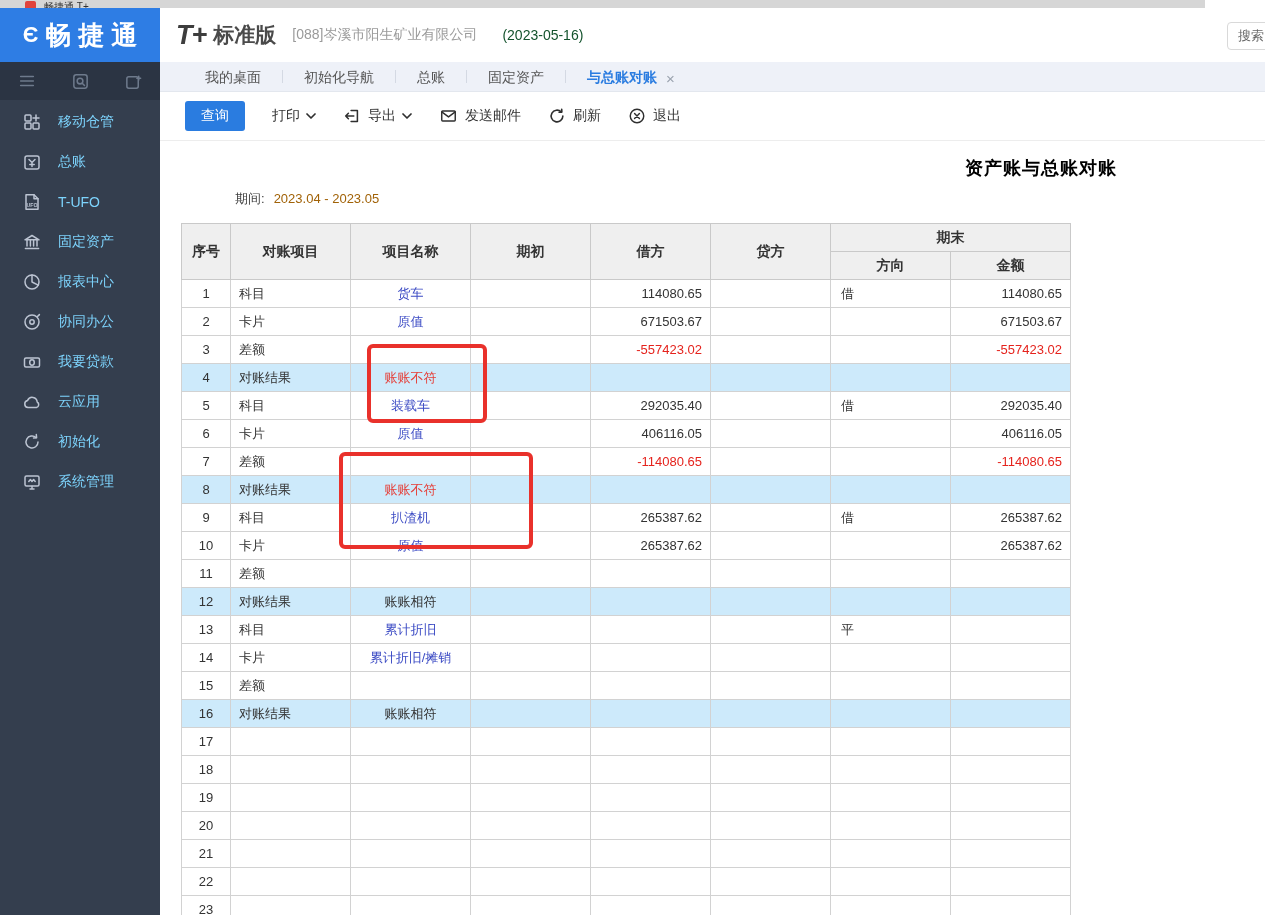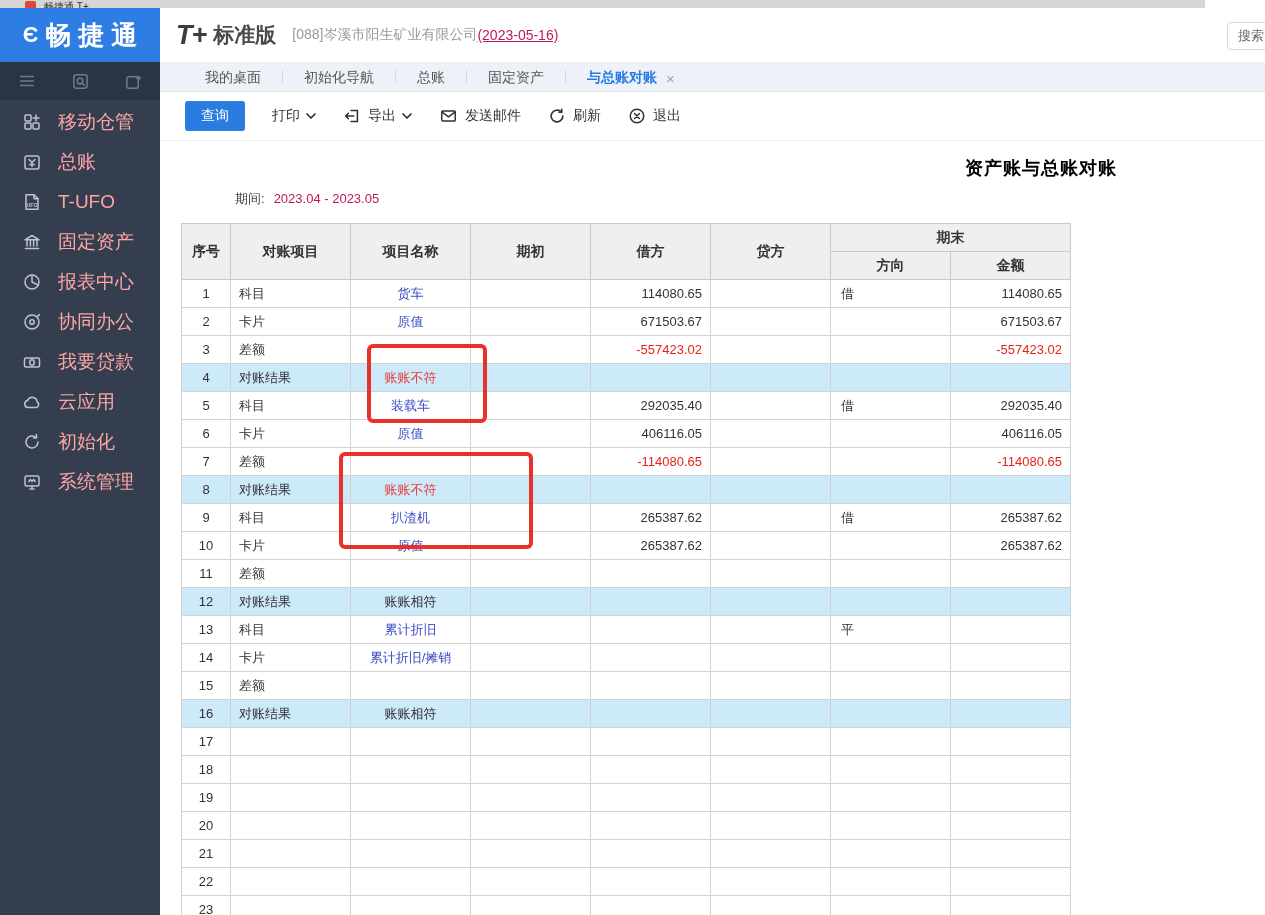--- a/index.html
+++ b/index.html
@@ -14,35 +14,35 @@
   
   .app-header{position:absolute;left:0;top:8px;width:1265px;height:54px;background:#fff;}
   .logo{position:absolute;left:0;top:0;width:160px;height:54px;background:#2e7de4;color:#fff;
         display:flex;align-items:center;justify-content:center;gap:7px;}
   .logo-mark{font-size:22px;font-weight:700;}
   .logo-text{font-size:26px;font-weight:700;letter-spacing:7px;margin-right:-7px;}
   .hdr-left{position:absolute;left:176px;top:0;height:54px;display:flex;align-items:center;}
   .tplus{font-size:27px;font-weight:900;font-style:italic;color:#3d3d3d;letter-spacing:-1px;}
   .edition{font-size:21px;font-weight:700;color:#4a4a4a;margin-left:7px;}
   .company{margin-left:16px;font-size:14px;color:#9a9a9a;}
-  .hdr-date{margin-left:0;font-size:14px;color:#be185d;text-decoration:underline;}
+  .hdr-date{margin-left:25px;font-size:14px;color:#14532d;}
   .search-btn{position:absolute;left:1227px;top:14px;width:58px;height:28px;background:#fff;
         border:1px solid #d9d9d9;border-radius:4px;font-size:13px;color:#666;
         font-family:inherit;text-align:left;padding-left:10px;}
 
   
   .sidebar{position:absolute;left:0;top:62px;width:160px;height:853px;background:#343e4e;}
   .sidebar-top{height:38px;background:#2b3443;display:flex;align-items:center;
         justify-content:space-between;padding:0 17px;color:#6e7a8c;}
   .sidebar-top svg{display:block;}
   .sidebar-menu{padding-top:2px;}
   .menu-item{height:40px;display:flex;align-items:center;padding-left:22px;cursor:pointer;color:#aeb7c6;}
   .mi-icon{width:20px;height:20px;margin-right:16px;color:#bcc4d2;}
   .mi-icon svg{display:block;}
-  .mi-label{font-size:19px;color:#fca5a5;}
+  .mi-label{font-size:14px;color:#7dd3fc;}
 
   
   .tabbar{position:absolute;left:160px;top:62px;width:1105px;height:30px;background:#eef1f8;
         border-bottom:1px solid #e3e7ee;display:flex;align-items:stretch;padding-left:24px;box-sizing:border-box;}
   .tab{display:flex;align-items:center;padding:16px 21px;font-size:14px;color:#555;cursor:pointer;}
   .tab.active{color:var(--accent,#2a7ce0);font-weight:700;border-bottom:3px solid var(--accent,#2a7ce0);}
   .tab-sep{width:1px;height:13px;background:#d4d9e3;align-self:center;}
   .tab-close{margin-left:9px;color:#9aa2ae;font-size:15px;font-weight:400;line-height:1;}
 
   
@@ -51,21 +51,21 @@
         box-sizing:border-box;gap:27px;}
   .btn-primary{width:60px;height:30px;background:var(--accent,#2a7ce0);color:#fff;font-size:14px;
         border:none;border-radius:3px;font-family:inherit;cursor:pointer;}
   .tool{display:flex;align-items:center;gap:7px;font-size:14px;color:#333;cursor:pointer;}
   .tool svg{display:block;color:#2f2f2f;}
   .chev{margin-left:-1px;}
 
   
   .report-title{position:absolute;left:965px;top:156px;font-size:18px;font-weight:700;color:#000000;letter-spacing:1px;}
   .period{position:absolute;left:235px;top:190px;font-size:13px;color:#3f3f3f;}
-  .period-val{margin-left:9px;color:#be185d;}
+  .period-val{margin-left:9px;color:#a16207;}
 
   
   .grid{position:absolute;left:181px;top:223px;border-collapse:collapse;table-layout:fixed;width:889px;}
   .grid th{background:#efefef;border:1px solid #c9c9c9;height:27px;font-size:14px;font-weight:700;
         color:#333;text-align:center;padding:0;}
   .grid td{border:1px solid #d2d2d2;height:27px;font-size:13px;color:#333;background:#fff;
         padding:0;overflow:hidden;white-space:nowrap;}
   .grid tr.hl td{background:var(--hl,#cdeafb);}
   .c-num{text-align:center;}
   .c-item{text-align:left;padding-left:8px !important;font-family:Liberation Mono, monospace;}

